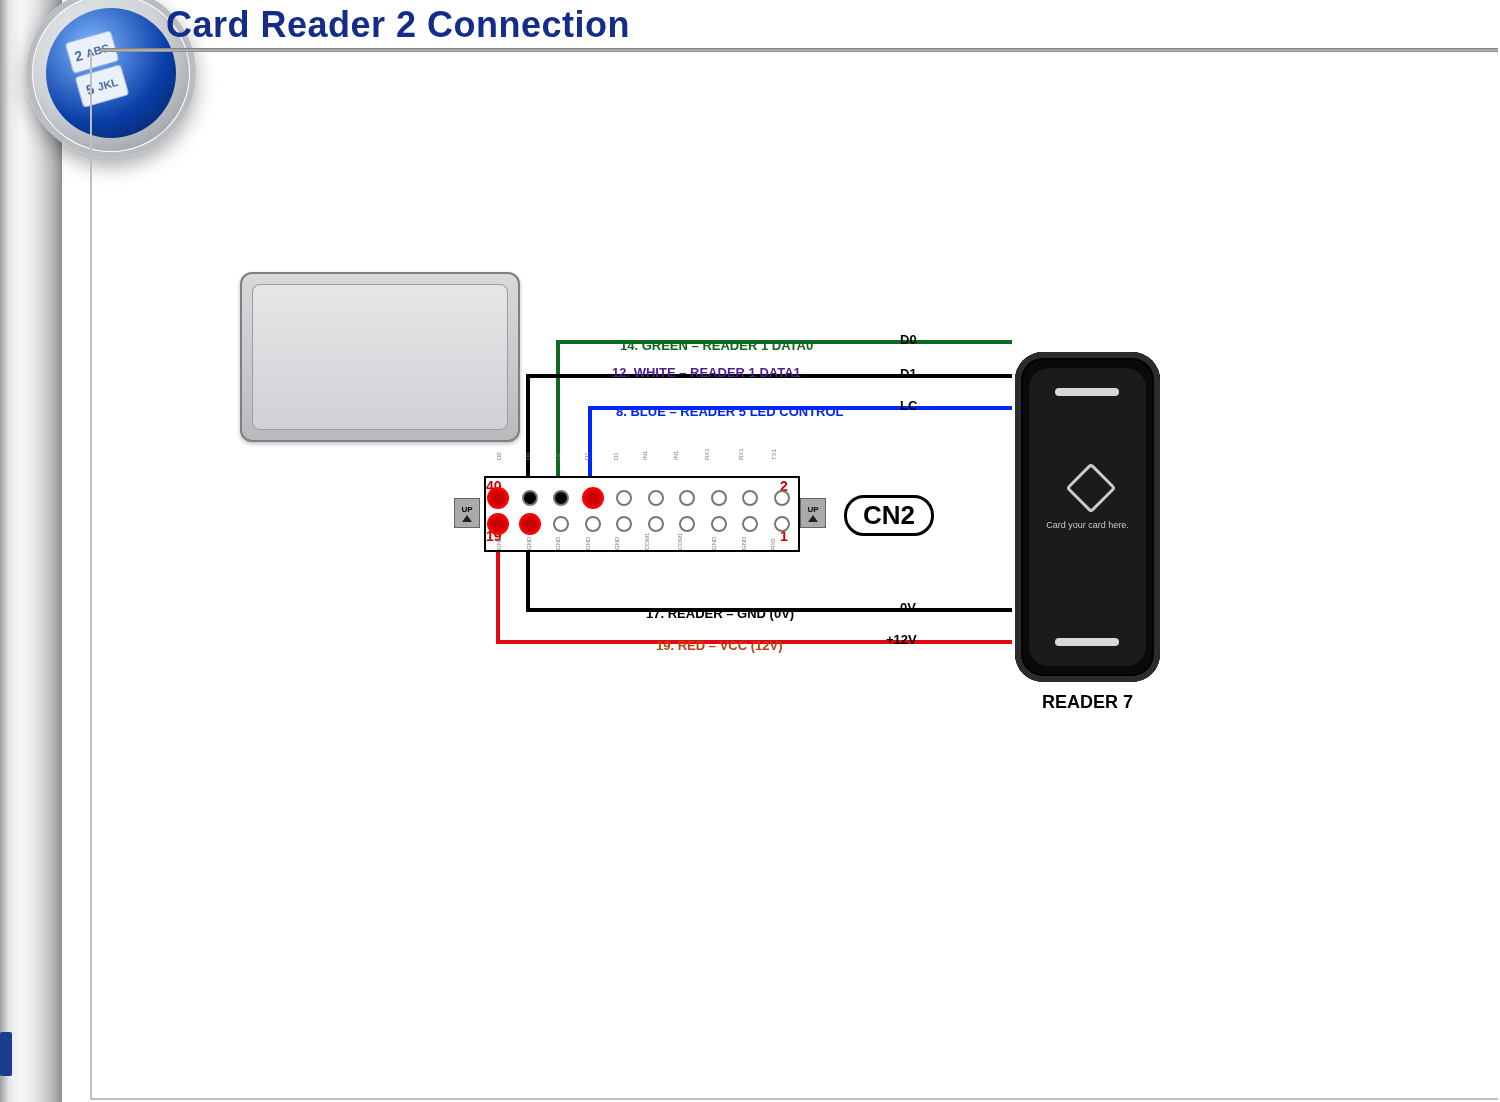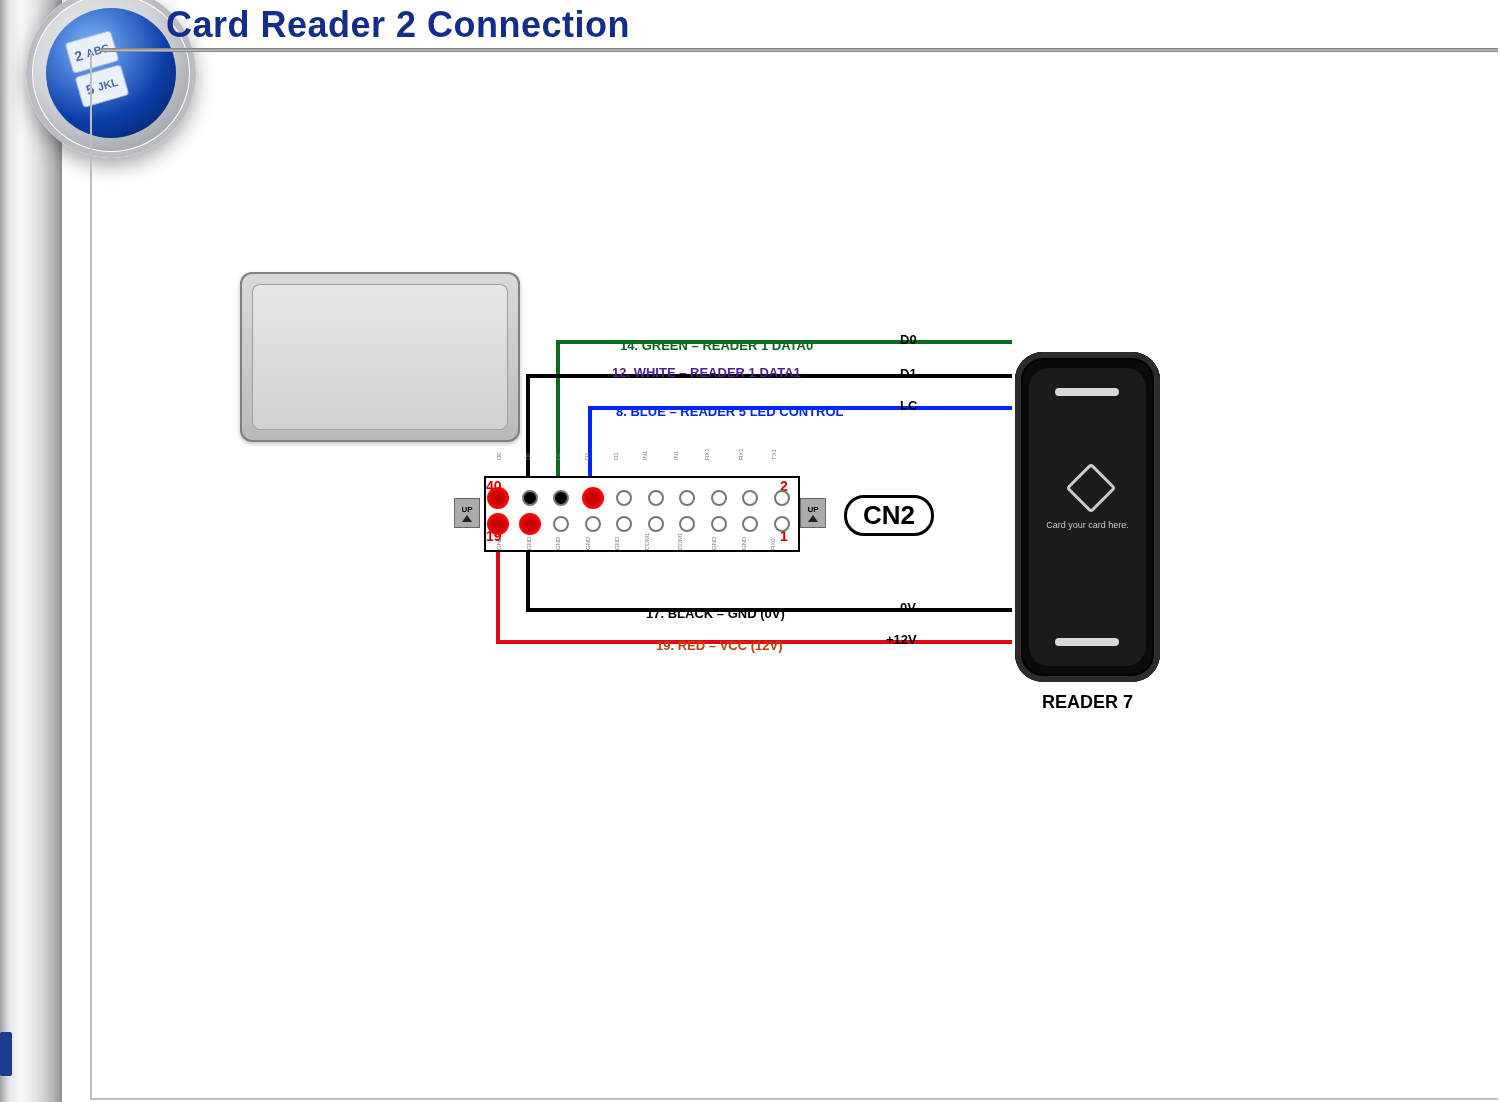--- a/index.html
+++ b/index.html
@@ -150,21 +150,21 @@
     <div class="abs v blue" style="left:498px;top:354px;height:78px"></div>
     <div class="abs h blue" style="left:498px;top:354px;width:424px"></div>
     <div class="abs lbl blue" style="left:526px;top:352px">
       <span>8</span>. <span>BLUE</span> – <span>READER 5 LED CONTROL</span>
     </div>
     <div class="abs sig" style="left:810px;top:346px">LC</div>
 
     <div class="abs v black" style="left:436px;top:466px;height:94px"></div>
     <div class="abs h black" style="left:436px;top:556px;width:486px"></div>
     <div class="abs lbl" style="left:556px;top:554px;color:#000">
-      <span>17</span>. <span>BLACK</span> – <span>GND (0V)</span>
+      <span>17</span>. <span>READER</span> – <span>GND (0V)</span>
     </div>
     <div class="abs sig" style="left:810px;top:548px">0V</div>
 
     <div class="abs v red" style="left:406px;top:466px;height:126px"></div>
     <div class="abs h red" style="left:406px;top:588px;width:516px"></div>
     <div class="abs lbl red" style="left:566px;top:586px">
       <span>19</span>. <span>RED</span> – <span>VCC (12V)</span>
     </div>
     <div class="abs sig" style="left:796px;top:580px">+12V</div>
 

